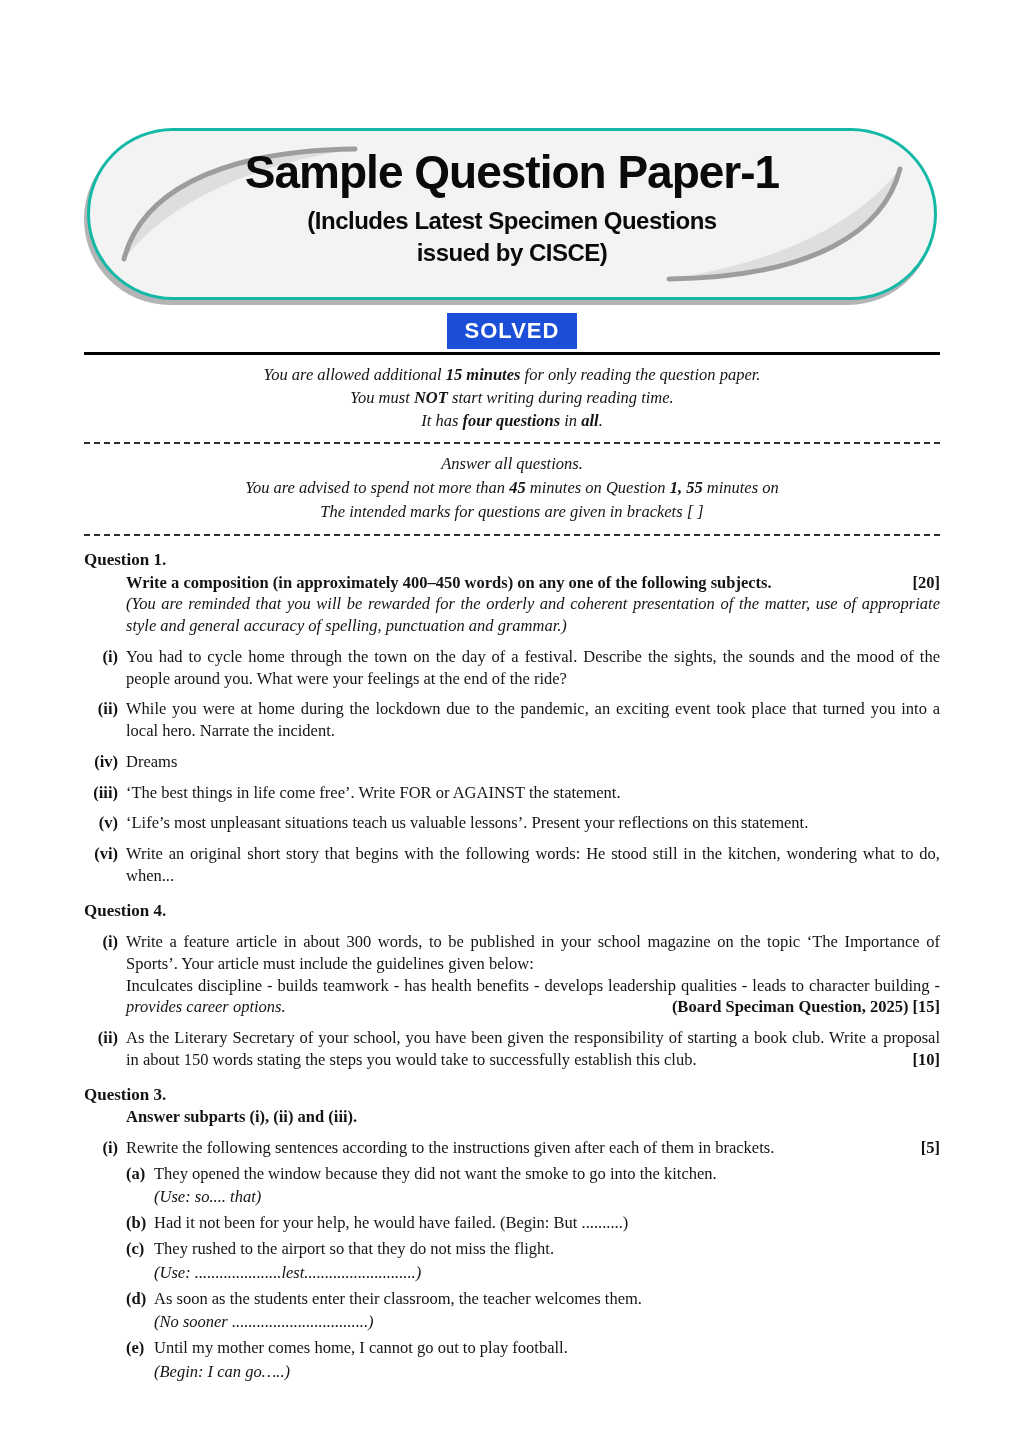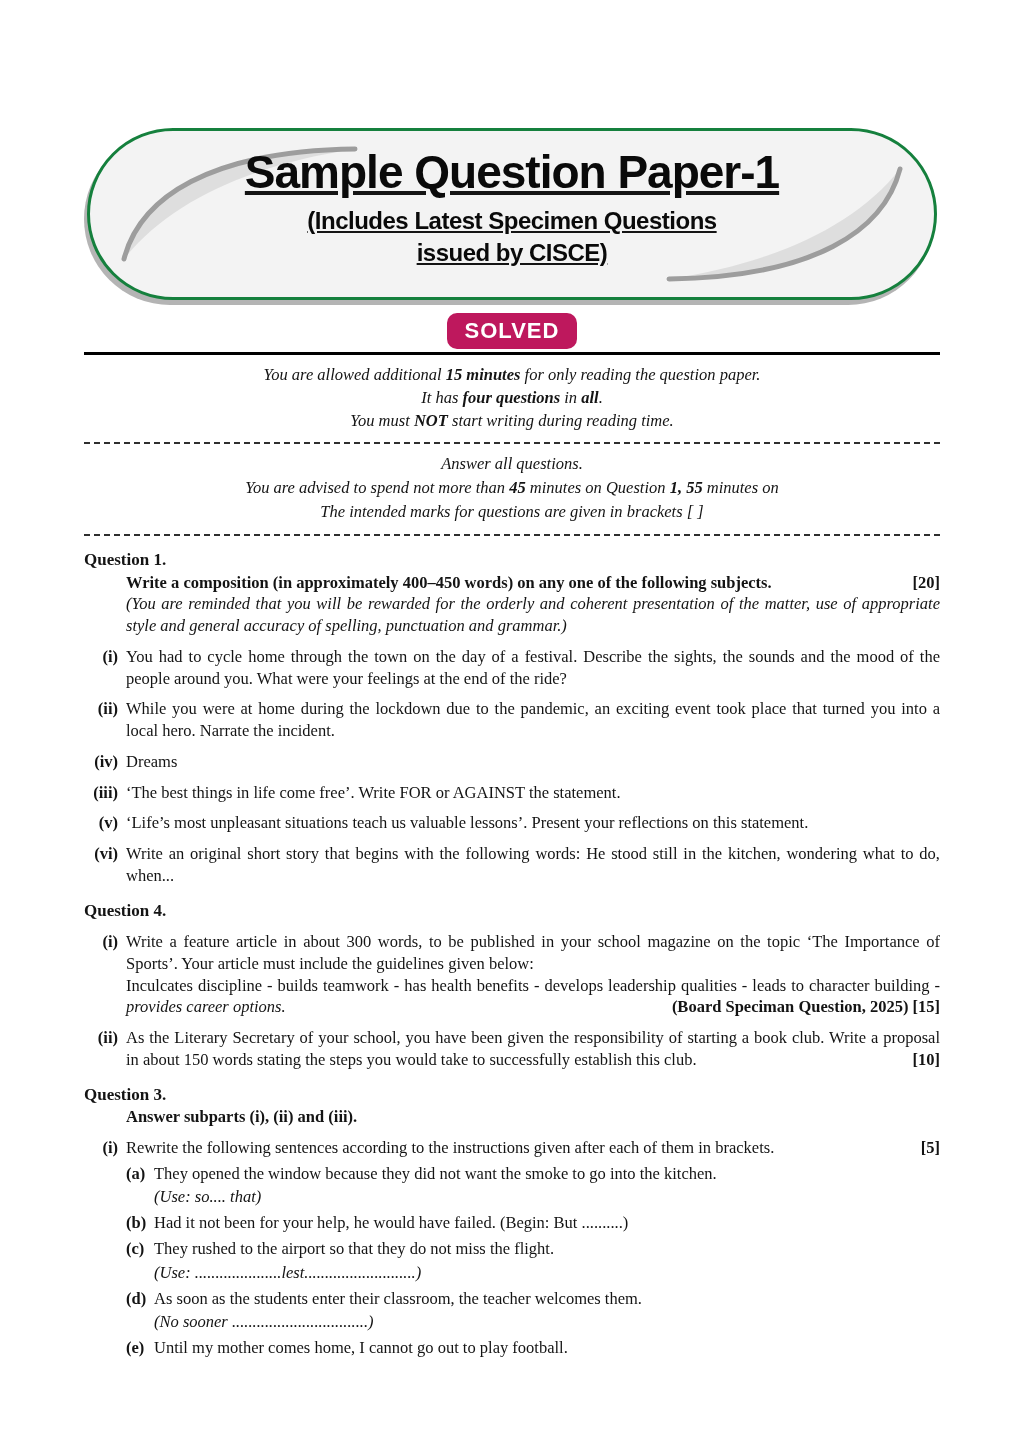--- a/index.html
+++ b/index.html
@@ -8,43 +8,43 @@
     position:relative; width:1024px; height:1440px; margin:0 auto;
     background:#ffffff; color:#141414;
     font-family:"Liberation Serif", serif;
     font-size:16.5px; line-height:1.32; overflow:hidden;
   }
   .content { width:856px; margin:0 auto; padding-top:128px; }
 
   
   .banner {
     position:relative; height:172px; margin:0 3px;
-    background:#f3f3f3; border:3px solid #15803d; border-radius:86px;
+    background:#f3f3f3; border:3px solid #14b8a6; border-radius:86px;
     box-shadow:-3px 5px 0 0 #b4b4b4;
-    text-align:center; overflow:hidden;text-decoration:underline;
+    text-align:center; overflow:hidden;
   }
   .crescent { position:absolute; pointer-events:none; }
   .crescent.tl { left:10px; top:6px; }
   .crescent.br { right:10px; bottom:6px; transform:rotate(180deg); }
   .banner-title {
     position:relative; margin-top:16px;
     font-family:"Liberation Sans", sans-serif; font-weight:700;
     font-size:46px; letter-spacing:-1px; line-height:1.1; color:#0a0a0a;
   }
   .banner-sub {
     position:relative; margin-top:7px;
     font-family:"Liberation Sans", sans-serif; font-weight:700;
     font-size:24px; letter-spacing:-0.5px; line-height:1.35; color:#0a0a0a;
   }
   
   .badge-row { text-align:center; margin-top:13px; }
   .solved {
-    display:inline-block; background:#be185d; color:#ffffff;
+    display:inline-block; background:#1d4ed8; color:#ffffff;
     font-family:"Liberation Sans", sans-serif; font-weight:700;
-    font-size:22px; letter-spacing:1px; padding:3px 18px 4px;border-radius:10px;
+    font-size:22px; letter-spacing:1px; padding:3px 18px 4px;
   }
   
   .meta-row { display:flex; justify-content:space-between; margin-top:11px;
               font-weight:700; font-size:18px; }
   .black-rule { border-top:3px solid #000; margin-top:3px; }
   
   .note-block { text-align:center; font-style:italic; margin-top:9px; }
   .note-line  { line-height:1.38; }
   .gen-line   { line-height:1.45; }
   .seg-b { font-weight:700; }
@@ -93,22 +93,22 @@
     </div>
 
     <div class="badge-row">
       <span class="solved">SOLVED</span>
     </div>
 
     <div class="black-rule"></div>
 
     <div class="note-block">
       <div class="note-line"><span>You are allowed additional </span><span class="seg-b">15 minutes</span><span> for only reading the question paper.</span></div>
+      <div class="note-line"><span>You must </span><span class="seg-b">NOT</span><span> start writing during reading time.</span></div>
       <div class="note-line"><span>It has </span><span class="seg-b">four questions</span><span> in </span><span class="seg-b">all</span><span>.</span></div>
-      <div class="note-line"><span>You must </span><span class="seg-b">NOT</span><span> start writing during reading time.</span></div>
     </div>
 
     <div class="dashed"></div>
 
     <div class="note-block gen-block">
       <div class="gen-line"><span>Answer all questions.</span></div>
       <div class="gen-line"><span>You are advised to spend not more than </span><span class="seg-b">45</span><span> minutes on Question </span><span class="seg-b">1, 55</span><span> minutes on</span></div>
       <div class="gen-line"><span>The intended marks for questions are given in brackets [ ]</span></div>
     </div>
 
@@ -211,18 +211,19 @@
         <div class="sub-item">
           <span class="sub-label">(d)</span>
           <span class="sub-text">As soon as the students enter their classroom, the teacher welcomes them.</span>
         </div>
         <div class="sub-note">(No sooner .................................)</div>
 
         <div class="sub-item">
           <span class="sub-label">(e)</span>
           <span class="sub-text">Until my mother comes home, I cannot go out to play football.</span>
         </div>
+        <div class="sub-note">(Begin: I can go…..)</div>
 
       </div>
     </div>
 
   </div>
 </div>
 
 </body></html>

